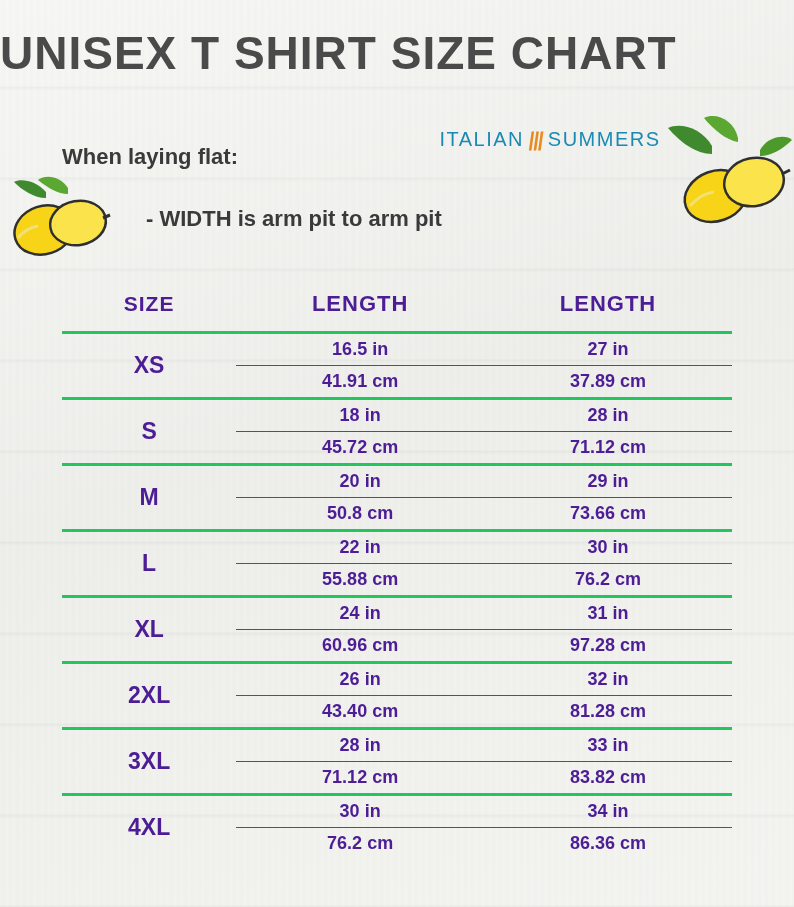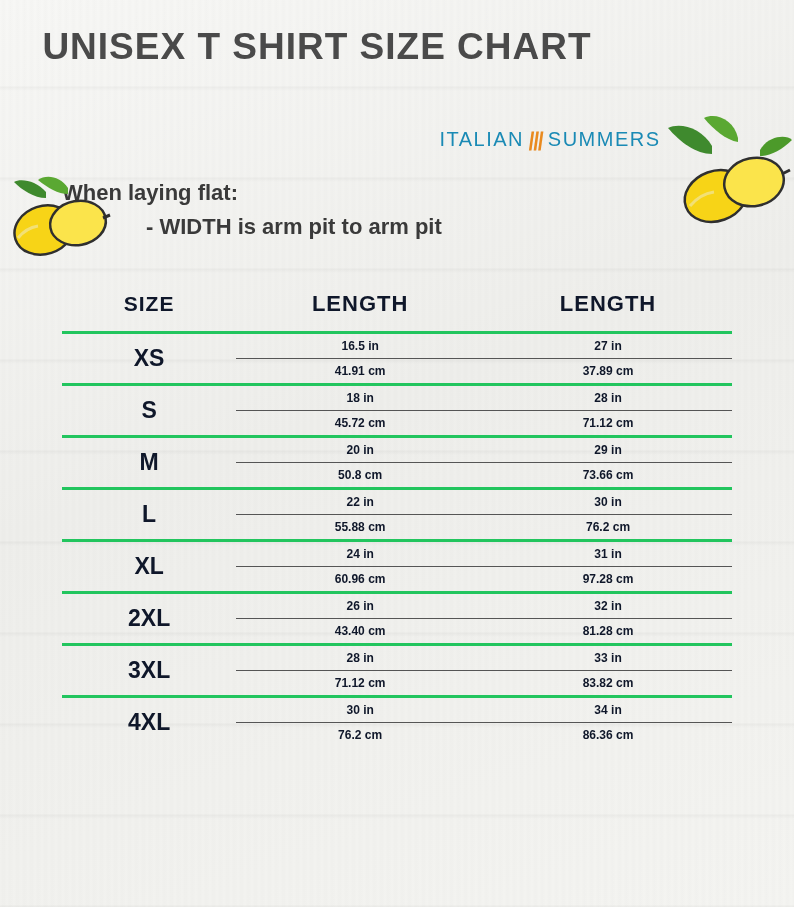--- a/index.html
+++ b/index.html
@@ -38,21 +38,21 @@
     width: 794px;
     height: 907px;
   }
 
   .title {
     position: absolute;
     top: 26px;
     left: 0;
     width: 634px;
     text-align: center;
-    font-size: 37px;
+    font-size: 46px;
     font-weight: bold;
     letter-spacing: 1px;
     color: #4a4a4a;
     white-space: nowrap;
   }
 
   .brand {
     position: absolute;
     top: 128px;
     left: 415px;
@@ -74,61 +74,61 @@
 
   .instructions {
     position: absolute;
     top: 140px;
     left: 62px;
     font-size: 22px;
     font-weight: bold;
     color: #3a3a3a;
     line-height: 1.55;
   }
-  .instructions .line1 { margin-left: 0; margin-top: 36px; }
-  .instructions .bullet { margin-left: 84px; }
+  .instructions .line1 { margin-left: 0; }
+  .instructions .bullet { margin-left: 84px; margin-top: 28px; }
 
   
   .lemon {
     position: absolute;
   }
 
   
   .chart {
     position: absolute;
     top: 290px;
     left: 62px;
     width: 670px;
     border-collapse: collapse;
   }
   .chart th, .chart td {
     text-align: center;
     font-weight: bold;
-    color: #0f172a;
+    color: #4c1d95;
   }
   .chart thead th {
     font-size: 22px;
     letter-spacing: 1px;
     padding-bottom: 14px;
   }
   .chart thead th.size-h { font-size: 21px; }
   .col-size { width: 26%; }
   .col-w { width: 37%; }
   .col-l { width: 37%; }
 
   .grp {
     border-top: 3px solid #22c55e;
   }
   .grp .size-cell {
     font-size: 23px;
     vertical-align: middle;
     border-right: none;
   }
   .cell-in, .cell-cm {
-    font-size: 12px;
+    font-size: 18px;
     padding: 5px 0 5px 0;
   }
   .row-in td.cell-in {
     border-bottom: 1.5px solid #555;
   }
   .row-in td.size-cell { border-bottom: none; }
 </style>
 </head>
 <body>
 

